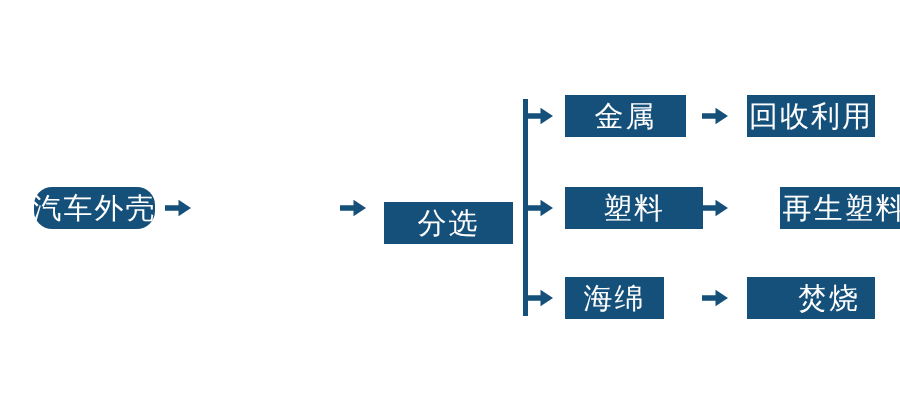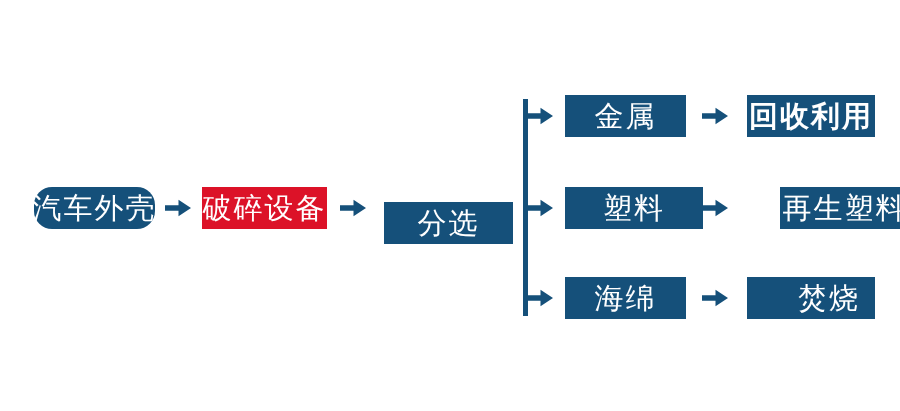--- a/index.html
+++ b/index.html
@@ -45,42 +45,41 @@
   .n-sorting{left:384px;top:202px;width:129px;}
 
   
   .a-b1{left:527px;top:106px;}
   .a-b2{left:527px;top:198px;}
   .a-b3{left:527px;top:288px;}
 
   
   .n-metal{left:565px;top:95px;width:121px;}
   .a-r1{left:702px;top:106px;}
-  .n-recycle{left:747px;top:95px;width:128px;font-weight:bold;}
+  .n-recycle{left:747px;top:95px;width:128px;}
 
   .n-plastic{left:565px;top:187px;width:138px;}
   .a-r2{left:702px;top:198px;}
   .n-replastic{left:780px;top:187px;width:129px;}
 
-  .n-sponge{left:565px;top:277px;width:121px;}
+  .n-sponge{left:565px;top:277px;width:99px;}
   .a-r3{left:702px;top:288px;}
   .n-burn{left:747px;top:277px;width:128px;padding-left:36px;}
 </style>
 </head>
 <body>
 
 <div class="canvas">
 
   <div class="node blue n-carshell">汽车外壳</div>
 
   <svg class="arrow a-1" viewBox="0 0 26 20">
     <path d="M0 7.2 H13.5 V1.8 L26 10 L13.5 18.2 V12.8 H0 Z"></path>
   </svg>
 
-  <div class="node red n-crusher">破碎设备</div>
 
   <svg class="arrow a-2" viewBox="0 0 26 20">
     <path d="M0 7.2 H13.5 V1.8 L26 10 L13.5 18.2 V12.8 H0 Z"></path>
   </svg>
 
   <div class="node blue n-sorting">分选</div>
 
   <div class="vline"></div>
 
   <svg class="arrow a-b1" viewBox="0 0 26 20">

